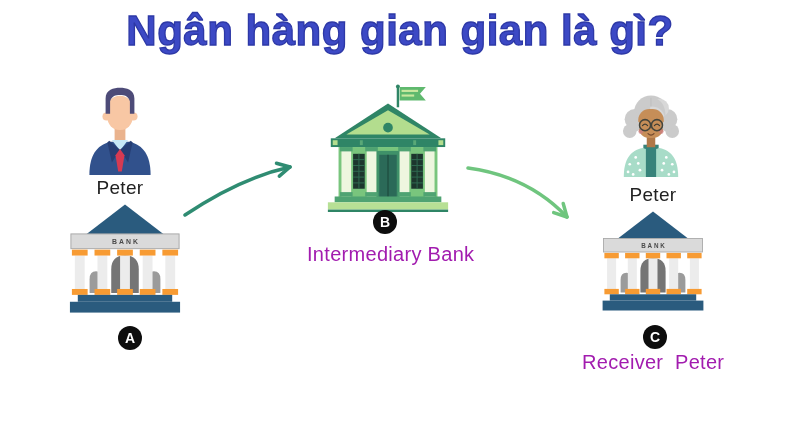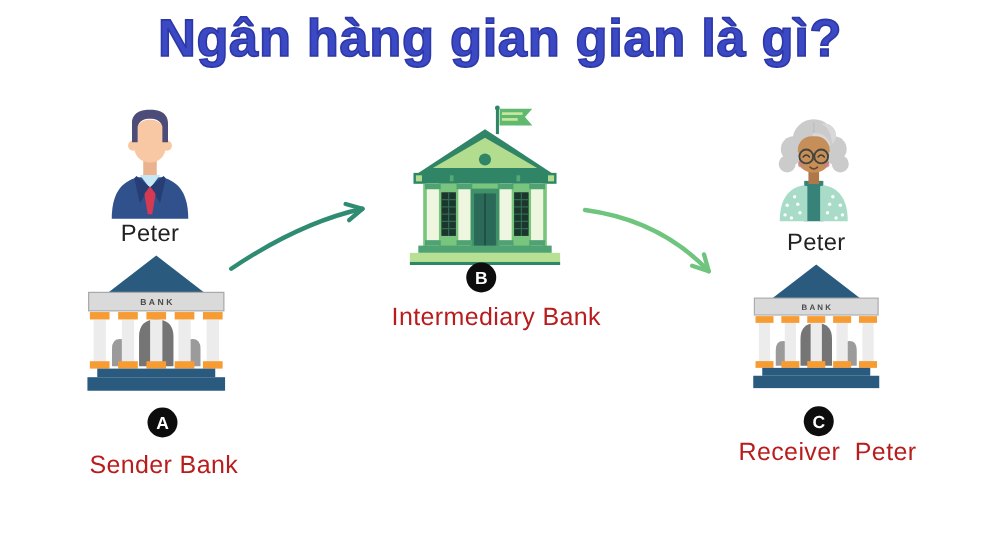--- a/index.html
+++ b/index.html
@@ -12,21 +12,21 @@
     display:flex;align-items:center;justify-content:center;
     font-size:42px;font-weight:700;letter-spacing:.5px;
     color:#3c49c5;-webkit-text-stroke:1.3px #2d38a6;
     margin:0;white-space:pre;
   }
 
   .name-label{
     font-size:19px;color:#222;text-align:center;white-space:pre;letter-spacing:.3px;
   }
   .bank-label{
-    font-size:20px;color:#b91c1c;text-align:center;white-space:pre;letter-spacing:.3px;
+    font-size:20px;color:#a21caf;white-space:pre;letter-spacing:.3px;
   }
   .badge{
     width:24px;height:24px;border-radius:50%;background:#0d0d0d;color:#ffffff;
     display:flex;align-items:center;justify-content:center;
     font-size:14px;font-weight:700;line-height:1;
   }
   svg{display:block;}
   .bank-sign-text{
     font-size:7px;letter-spacing:2px;font-weight:600;
     font-family:"Liberation Sans","DejaVu Sans",sans-serif;
@@ -76,21 +76,20 @@
       <rect x="6" y="86" width="16" height="6"></rect>
         <rect x="29" y="86" width="16" height="6"></rect>
       <rect x="52" y="86" width="16" height="6"></rect>
         <rect x="75" y="86" width="16" height="6"></rect>
       <rect x="98" y="86" width="16" height="6"></rect>
     </g>
     <rect x="12" y="92" width="96" height="7" fill="#2a5b7e"></rect>
     <rect x="4" y="99" width="112" height="11" fill="#2a5b7e"></rect>
   </svg>
   <div class="abs badge" style="left:118px;top:326px;">A</div>
-  <div class="abs bank-label" style="left:51px;top:361px;width:160px;">Sender Bank</div>
 
   <svg class="abs" style="left:175px;top:150px;" width="125" height="75" viewBox="0 0 125 75">
     <path d="M10,65 Q65,28 115,17" fill="none" stroke-width="3.5" stroke-linecap="round" stroke="#2f8c72"></path>
     <polyline points="101.5,13.2 115,17 104.3,26.1" fill="none" stroke-width="3.5" stroke-linecap="round" stroke-linejoin="round" stroke="#2f8c72"></polyline>
   </svg>
 
   <svg class="abs" style="left:312px;top:84px;" width="152" height="128" viewBox="0 0 150 132">
     <rect x="84" y="2" width="2.5" height="22" fill="#2f8566"></rect>
     <circle cx="85.2" cy="2.5" r="2" fill="#2f8566"></circle>
     <path d="M87,3 L114,3 L108,10 L114,17 L87,17 Z" fill="#5fb96e"></path>

